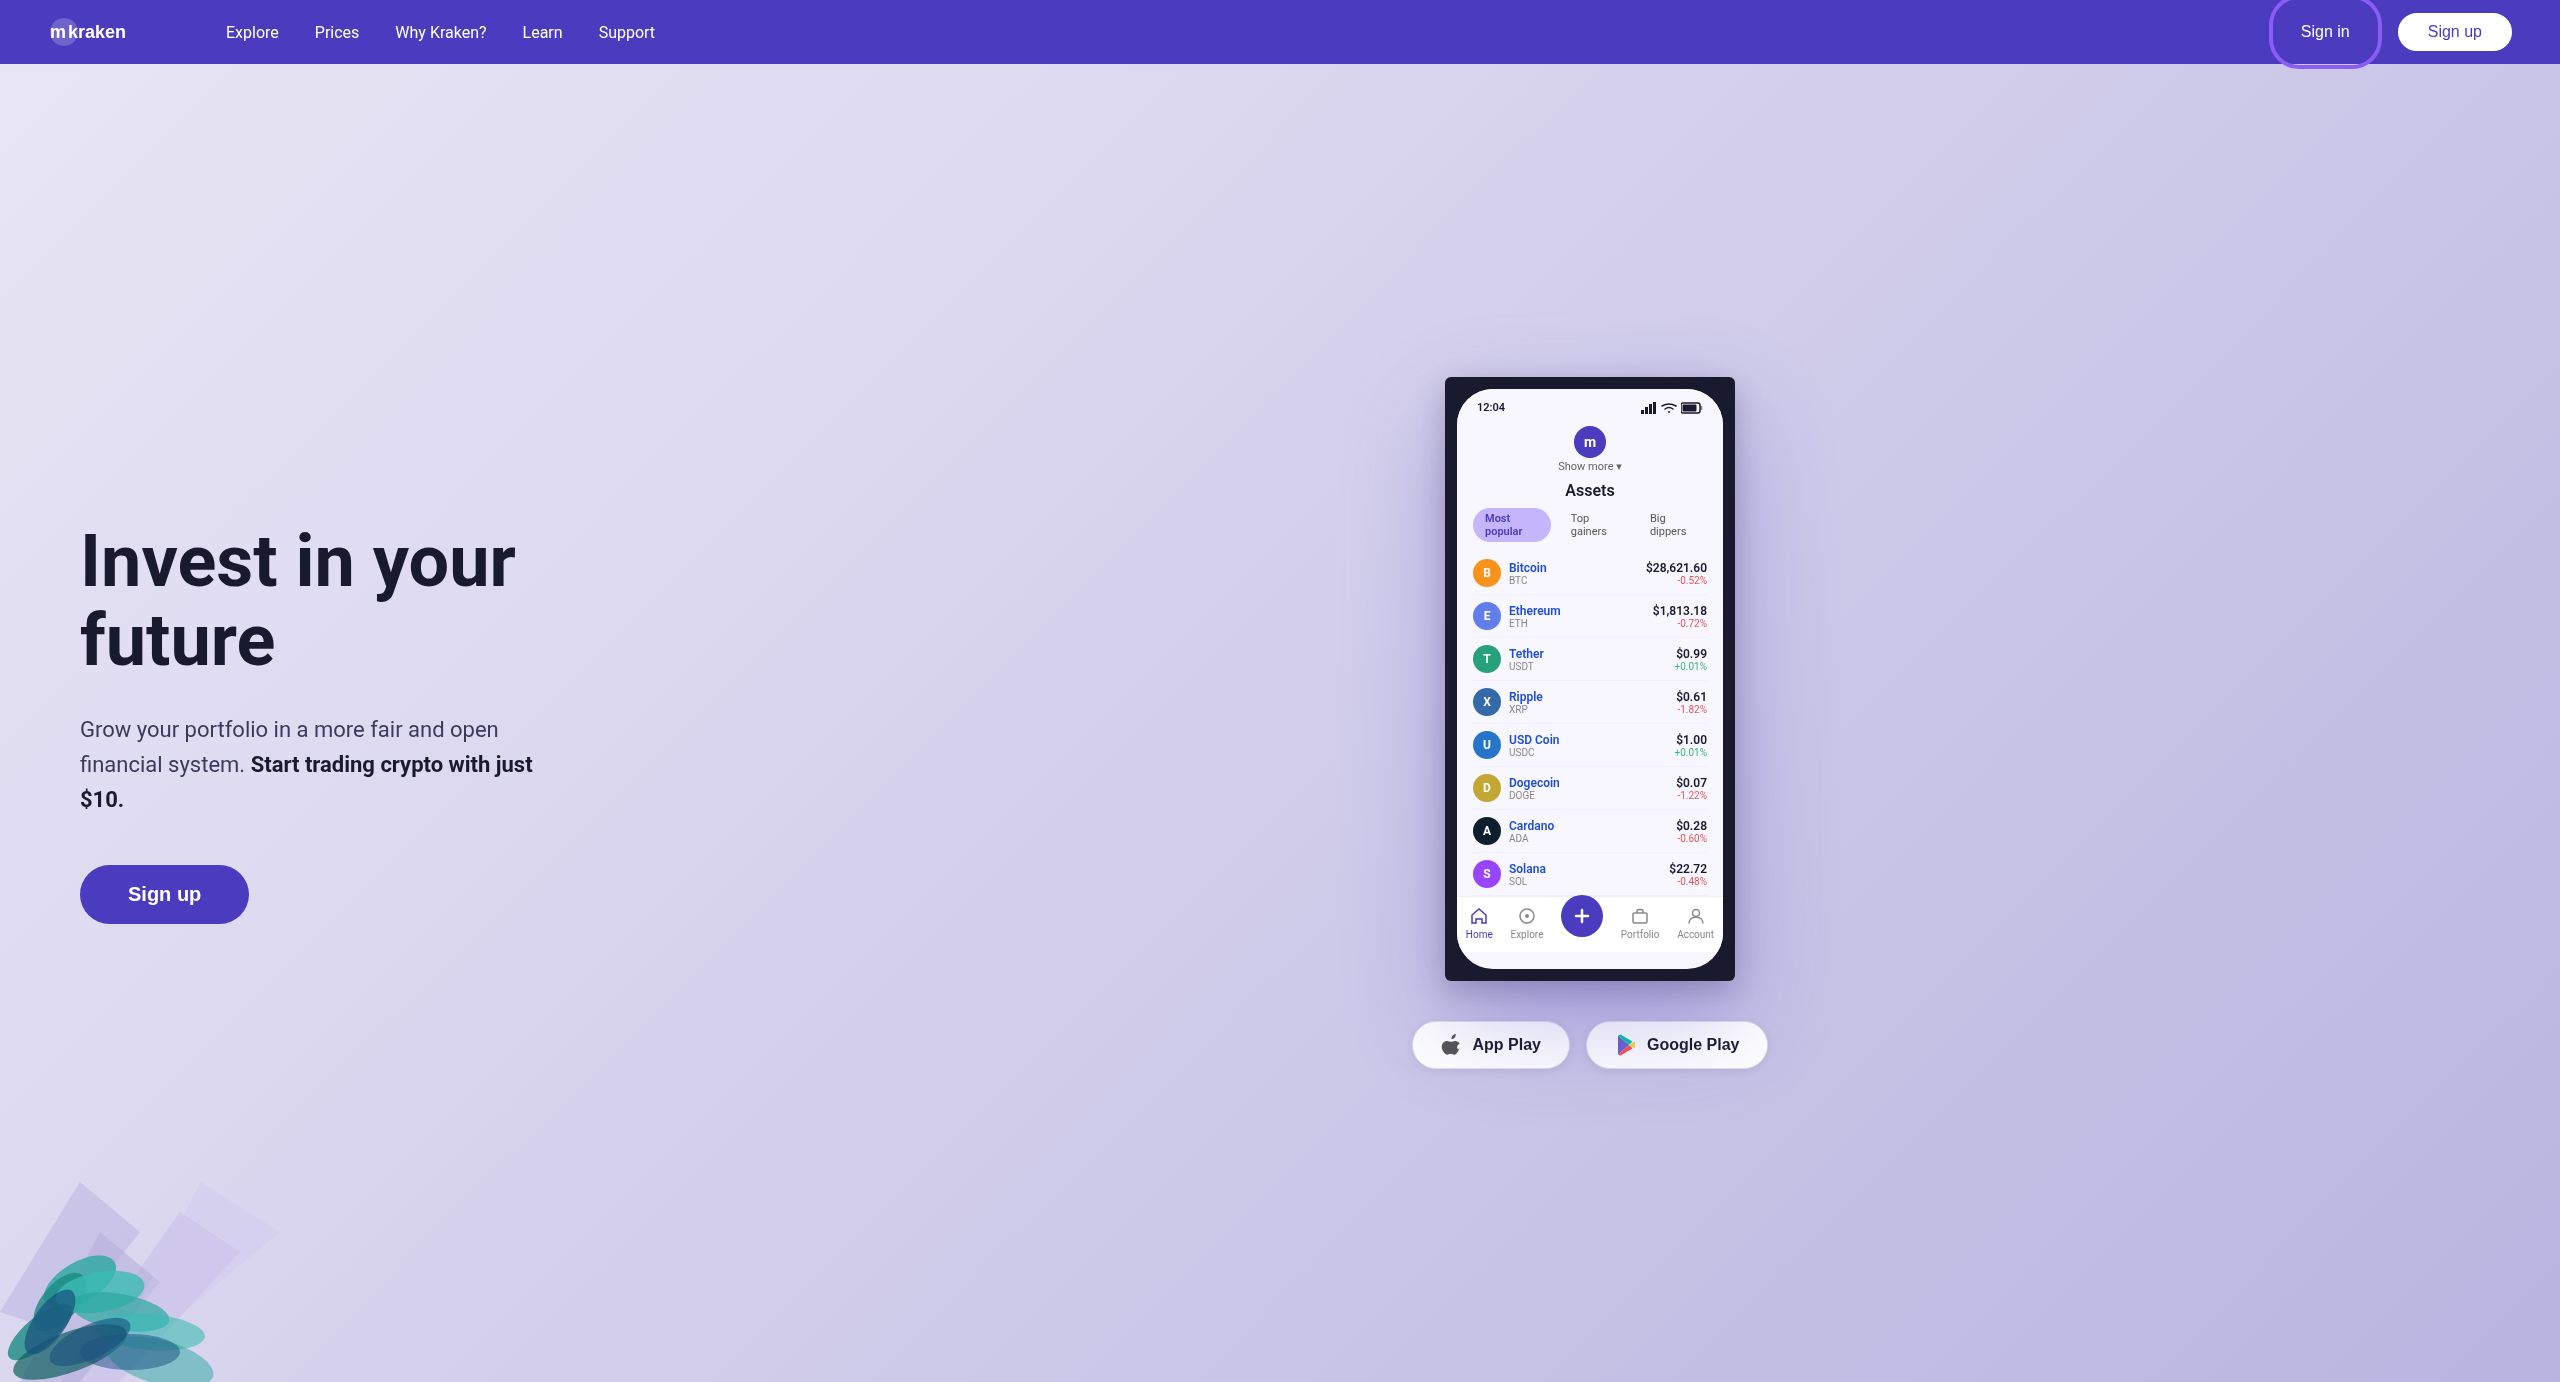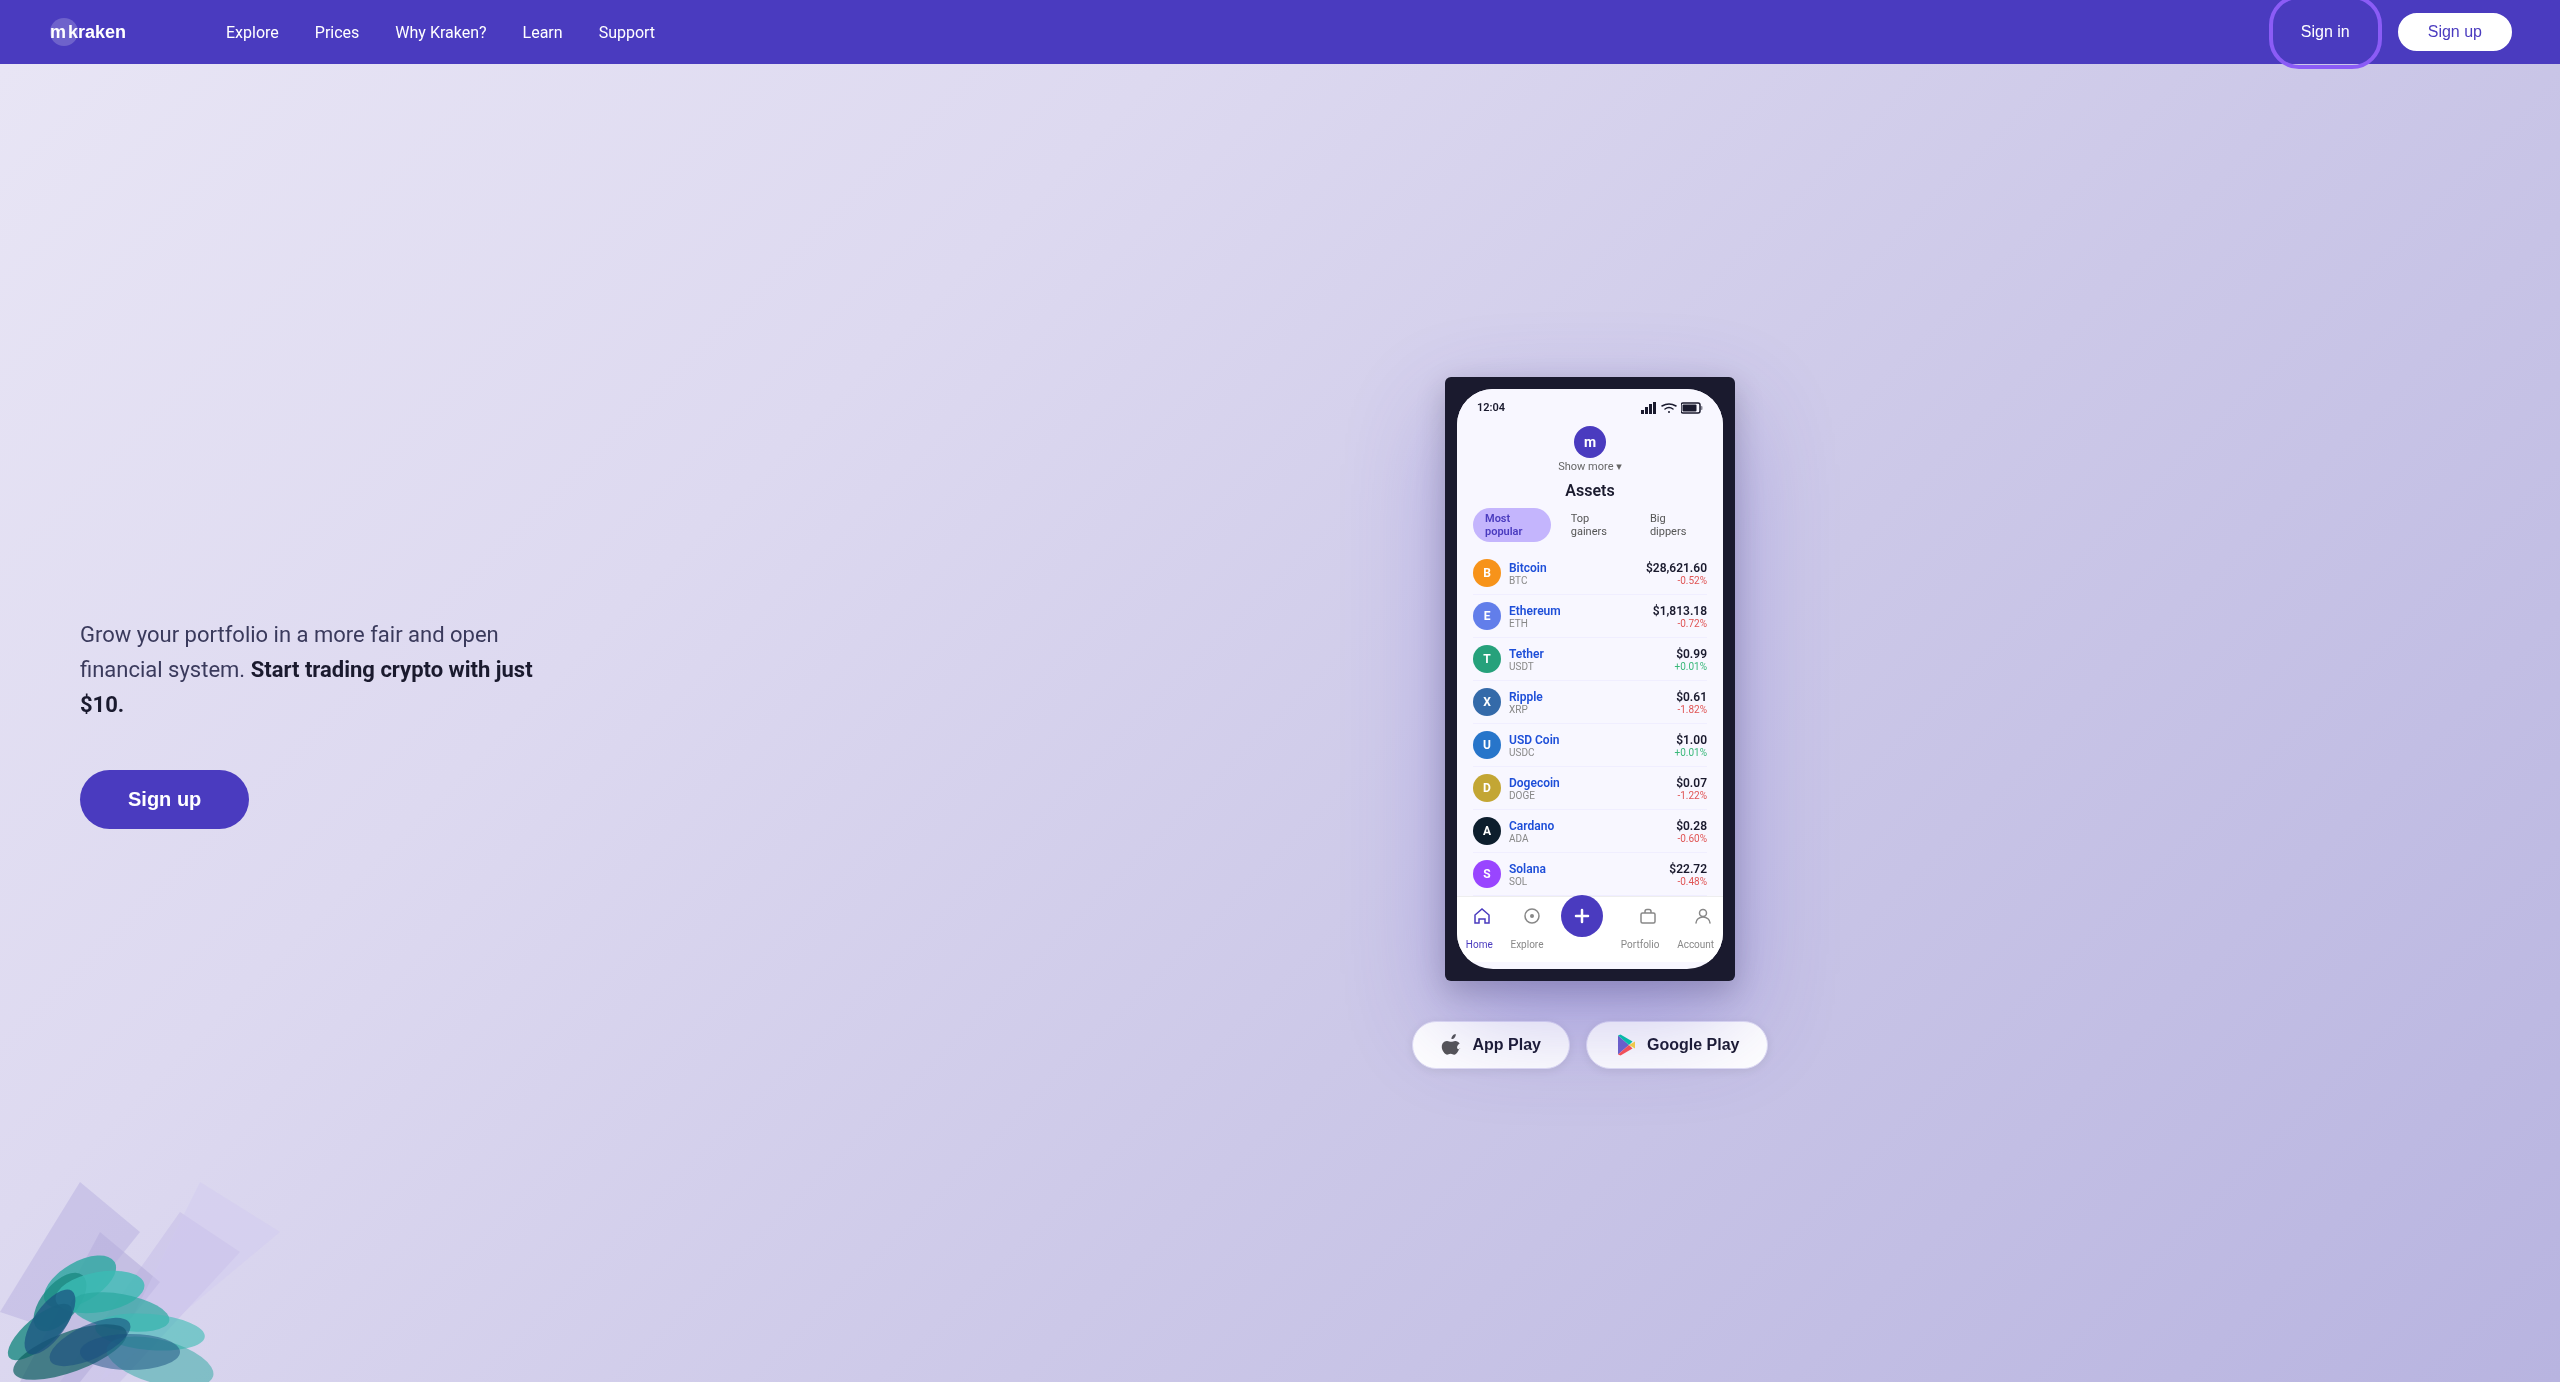--- a/index.html
+++ b/index.html
@@ -233,22 +233,22 @@
     .phone-bottom-nav {
       background: #fff;
       display: flex;
       justify-content: space-around;
       padding: 8px 0 12px;
       border-top: 1px solid #eee;
     }
     .bottom-nav-item {
       display: flex;
       flex-direction: column;
-      align-items: flex-end;
-      gap: 12px;
+      align-items: center;
+      gap: 2px;
       font-size: 10px;
       color: #888;
     }
     .bottom-nav-item.active { color: #4a3bbf; }
     .bottom-nav-icon {
       width: 22px;
       height: 22px;
       display: flex;
       align-items: center;
       justify-content: center;
@@ -340,20 +340,21 @@
       <ellipse cx="70" cy="520" rx="60" ry="20" fill="#0d6060" opacity="0.7" transform="rotate(-20 70 520)"></ellipse>
       <ellipse cx="160" cy="530" rx="55" ry="22" fill="#2aa8a0" opacity="0.5" transform="rotate(15 160 530)"></ellipse>
 
       <ellipse cx="50" cy="490" rx="38" ry="16" fill="#1a5080" opacity="0.7" transform="rotate(-55 50 490)"></ellipse>
       <ellipse cx="90" cy="510" rx="44" ry="17" fill="#1a5080" opacity="0.6" transform="rotate(-25 90 510)"></ellipse>
       <ellipse cx="130" cy="520" rx="50" ry="18" fill="#1a5080" opacity="0.5" transform="rotate(0 130 520)"></ellipse>
     </svg>
   </div>
 
   <div class="hero-left">
+    <h1 class="hero-title">Invest in your future</h1>
     <p class="hero-subtitle">
       <span>Grow your portfolio in a more fair and open financial system.</span> <strong>Start trading crypto with just $10.</strong>
     </p>
     <button class="btn-signup-hero">Sign up</button>
   </div>
 
   <div class="hero-right">
 
     <div class="phone-mockup">
       <div class="phone-screen">

